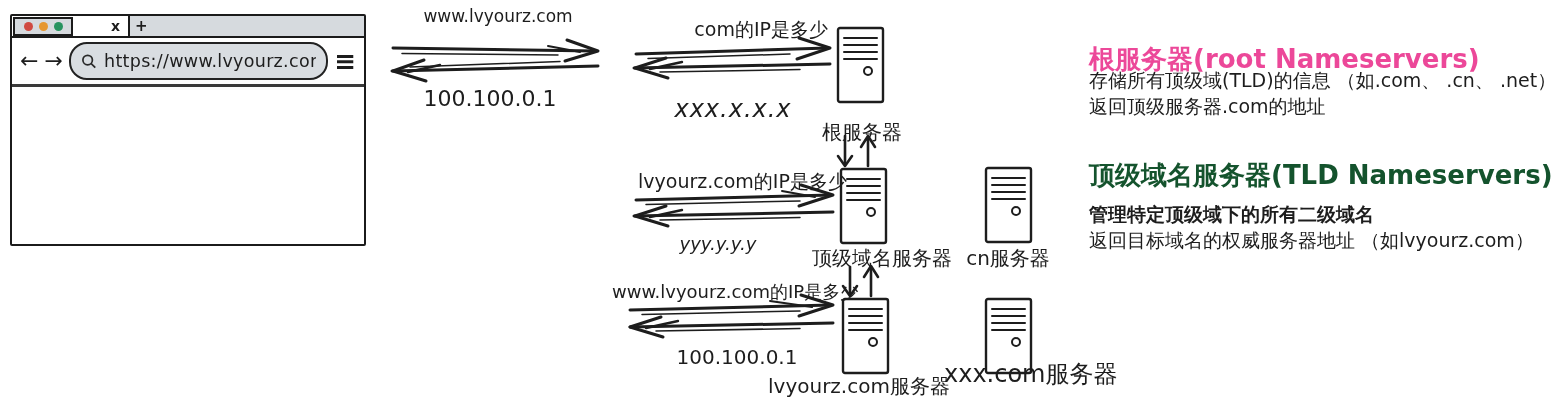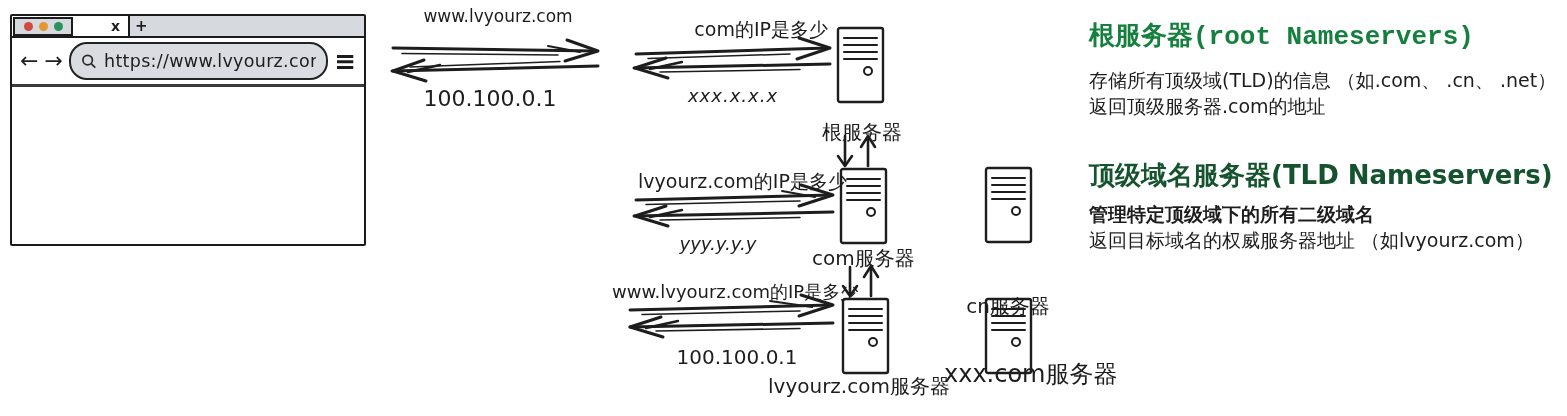--- a/index.html
+++ b/index.html
@@ -148,35 +148,35 @@
     <use href="#server-icon" x="840" y="168"></use>
     <use href="#server-icon" x="985" y="167"></use>
     <use href="#server-icon" x="842" y="298"></use>
     <use href="#server-icon" x="985" y="298"></use>
   </svg>
 
   <div class="lbl c" style="left:398px;top:6px;width:200px;font-size:17px;">www.lvyourz.com</div>
   <div class="lbl c" style="left:405px;top:86px;width:170px;font-size:22px;">100.100.0.1</div>
 
   <div class="lbl c" style="left:648px;top:17px;width:180px;font-size:19px;text-align:right;">com的IP是多少</div>
-  <div class="lbl c" style="left:658px;top:85px;width:150px;font-size:18px;font-style:italic;letter-spacing:1px;">xxx.x.x.x</div>
+  <div class="lbl c" style="left:658px;top:95px;width:150px;font-size:24px;font-style:italic;letter-spacing:1px;">xxx.x.x.x</div>
 
   <div class="lbl c" style="left:638px;top:169px;width:200px;font-size:19px;">lvyourz.com的IP是多少</div>
   <div class="lbl c" style="left:648px;top:233px;width:140px;font-size:18px;font-style:italic;">yyy.y.y.y</div>
 
   <div class="lbl c" style="left:612px;top:280px;width:230px;font-size:18px;">www.lvyourz.com的IP是多少</div>
   <div class="lbl c" style="left:662px;top:345px;width:150px;font-size:20px;">100.100.0.1</div>
 
   <div class="lbl c" style="left:816px;top:102px;width:92px;font-size:20px;margin-top:17px;">根服务器</div>
-  <div class="lbl c" style="left:812px;top:245px;width:102px;font-size:20px;">com服务器</div>
-  <div class="lbl c" style="left:962px;top:245px;width:92px;font-size:20px;margin-top:48px;">cn服务器</div>
+  <div class="lbl c" style="left:812px;top:245px;width:102px;font-size:20px;">顶级域名服务器</div>
+  <div class="lbl c" style="left:962px;top:245px;width:92px;font-size:20px;">cn服务器</div>
   <div class="lbl c" style="left:768px;top:373px;width:178px;font-size:20px;">lvyourz.com服务器</div>
   <div class="lbl c" style="left:944px;top:358px;width:150px;font-size:24px;text-align:right;">xxx.com服务器</div>
 
-  <div class="note-title" style="left:1089px;top:18px;color:#15803d;font-family:Liberation Mono, monospace;">根服务器(root Nameservers)</div>
+  <div class="note-title" style="left:1089px;top:42px;color:#ec4899;">根服务器(root Nameservers)</div>
   <div class="note-line" style="left:1089px;top:68px;">存储所有顶级域(TLD)的信息 （如.com、 .cn、 .net）</div>
   <div class="note-line" style="left:1089px;top:94px;">返回顶级服务器.com的地址</div>
 
   <div class="note-title" style="left:1089px;top:158px;color:#14532d;">顶级域名服务器(TLD Nameservers)</div>
   <div class="note-line" style="left:1089px;top:202px;font-weight:bold;">管理特定顶级域下的所有二级域名</div>
   <div class="note-line" style="left:1089px;top:228px;">返回目标域名的权威服务器地址 （如lvyourz.com）</div>
 
 </div>
 
 </body></html>

